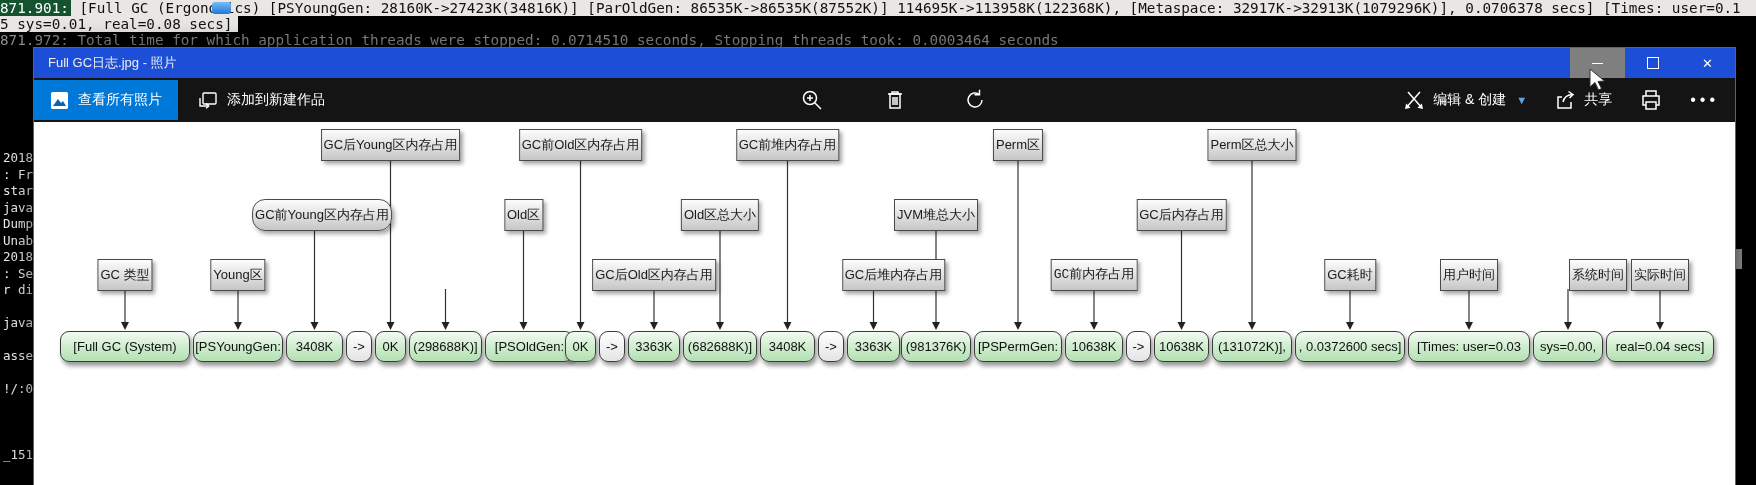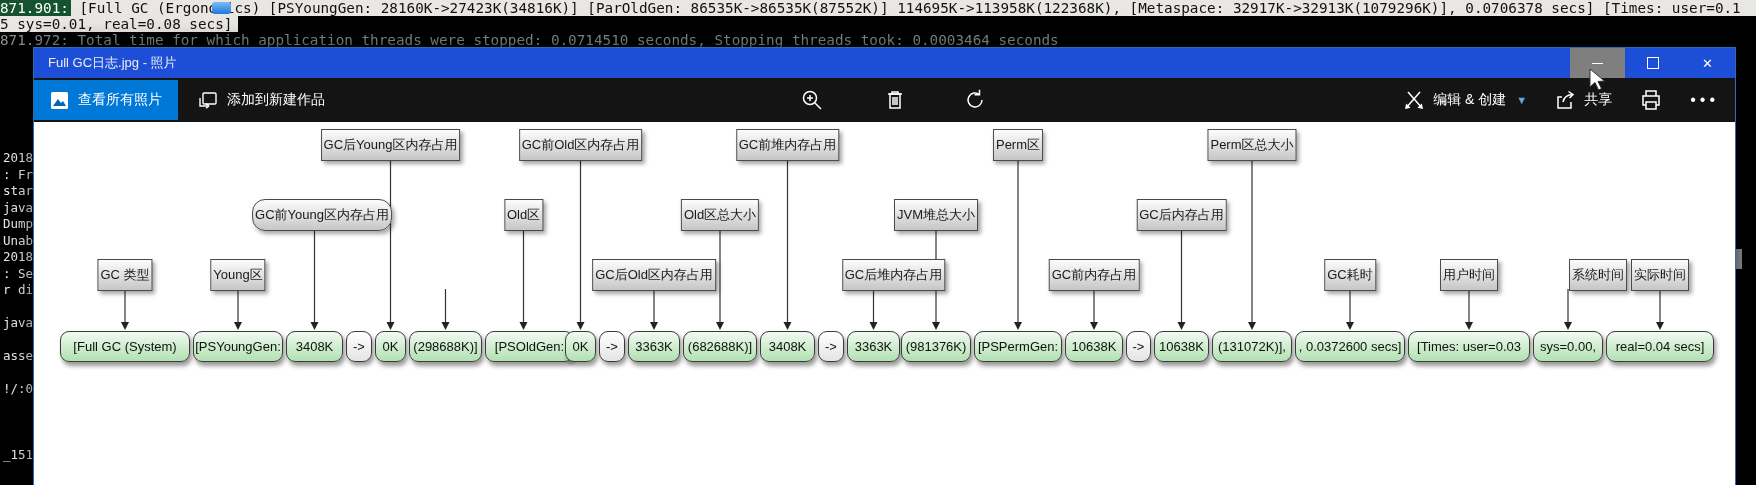--- a/index.html
+++ b/index.html
@@ -238,21 +238,21 @@
         <div class="dlabel" style="left: 1218px; top: 7px;">Perm区总大小</div>
         <div class="dlabel" style="left: 288px; top: 77px; border-radius: 13px;">GC前Young区内存占用</div>
         <div class="dlabel" style="left: 489.5px; top: 77px;">Old区</div>
         <div class="dlabel" style="left: 686px; top: 77px;">Old区总大小</div>
         <div class="dlabel" style="left: 902px; top: 77px;">JVM堆总大小</div>
         <div class="dlabel" style="left: 1147.5px; top: 77px;">GC后内存占用</div>
         <div class="dlabel" style="left: 91px; top: 137px;">GC 类型</div>
         <div class="dlabel" style="left: 204px; top: 137px;">Young区</div>
         <div class="dlabel" style="left: 620px; top: 137px;">GC后Old区内存占用</div>
         <div class="dlabel" style="left: 839.5px; top: 137px; margin-left: 20px;">GC后堆内存占用</div>
-        <div class="dlabel" style="left: 1060px; top: 137px;">GC前内存占用</div>
+        <div class="dlabel" style="left: 1060px; top: 137px; font-family: Liberation Mono, monospace;">GC前内存占用</div>
         <div class="dlabel" style="left: 1316px; top: 137px;">GC耗时</div>
         <div class="dlabel" style="left: 1435px; top: 137px;">用户时间</div>
         <div class="dlabel" style="left: 1534px; top: 137px; margin-left: 30px;">系统时间</div>
         <div class="dlabel" style="left: 1626px; top: 137px;">实际时间</div>
         <div class="gseg" style="left: 26px; width: 130px;">[Full GC (System)</div>
         <div class="gseg" style="left: 159px; width: 90px;">[PSYoungGen:</div>
         <div class="gseg" style="left: 252px; width: 57px;">3408K</div>
         <div class="gseg arrow" style="left: 312px; width: 26px;">-&gt;</div>
         <div class="gseg" style="left: 341px; width: 31px;">0K</div>
         <div class="gseg" style="left: 375px; width: 73px;">(298688K)]</div>

